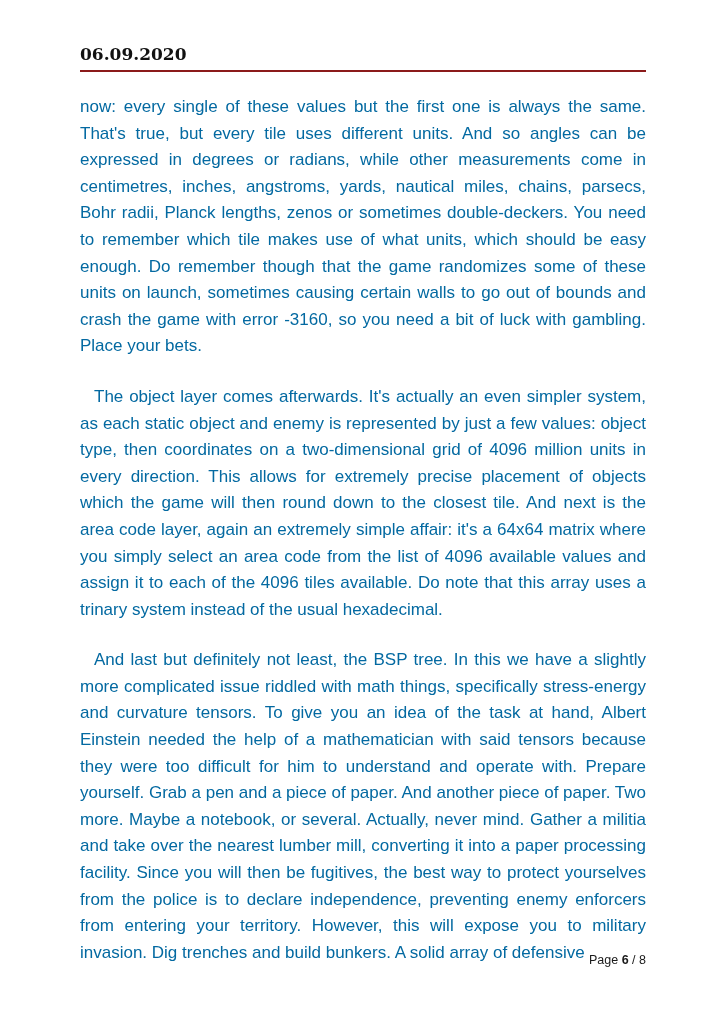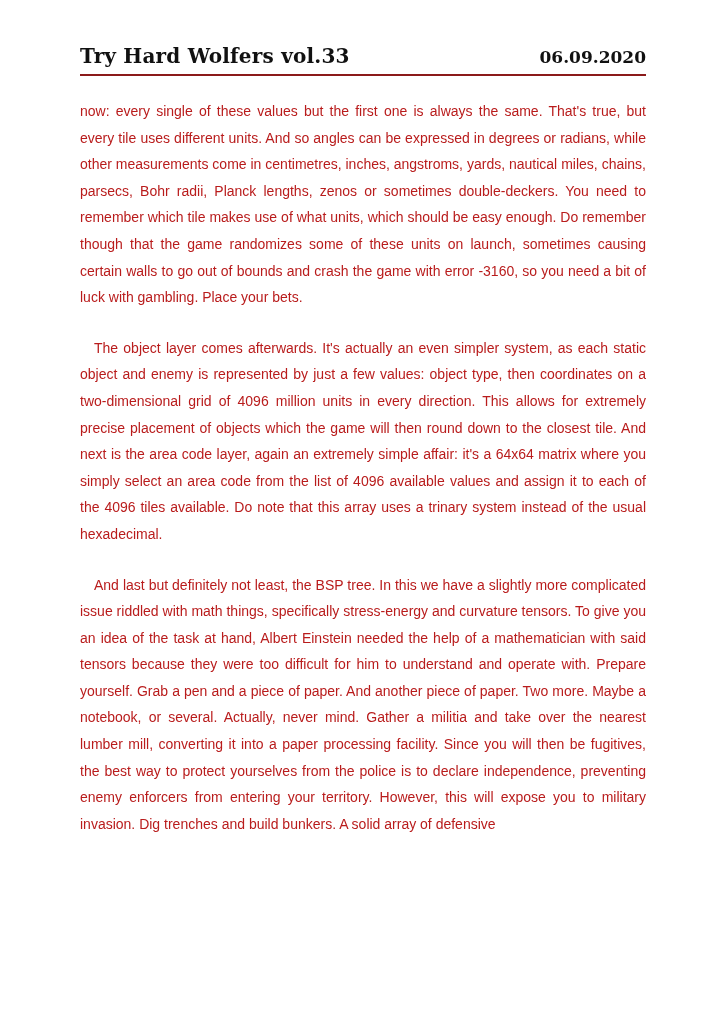--- a/index.html
+++ b/index.html
@@ -44,25 +44,25 @@
     font-weight: bold;
     font-size: 17px;
     color: #111111;
     white-space: nowrap;
   }
   .content {
     margin-top: 22px;
   }
   p.para {
     margin: 0 0 24px 0;
-    font-size: 14px;
+    font-size: 17px;
     line-height: 26.6px;
     text-align: justify;
     text-justify: inter-word;
-    color: #b91c1c;
+    color: #0369a1;
     hyphens: none;
   }
   p.para.indent {
     text-indent: 14px;
   }
   p.para:last-child {
     margin-bottom: 16px;
   }
   .footer {
     position: absolute;
@@ -76,24 +76,29 @@
   .footer .bold {
     font-weight: bold;
   }
 </style>
 </head>
 <body>
 
 <div class="page">
 
   <div class="header">
-    <div class="header-title">Try Hard Wolfers vol.33</div>
     <div class="header-date">06.09.2020</div>
   </div>
 
   <div class="content">
     <p class="para">now: every single of these values but the first one is always the same. That's true, but every tile uses different units. And so angles can be expressed in degrees or radians, while other measurements come in centimetres, inches, angstroms, yards, nautical miles, chains, parsecs, Bohr radii, Planck lengths, zenos or sometimes double-deckers. You need to remember which tile makes use of what units, which should be easy enough. Do remember though that the game randomizes some of these units on launch, sometimes causing certain walls to go out of bounds and crash the game with error -3160, so you need a bit of luck with gambling. Place your bets.</p>
     <p class="para indent">The object layer comes afterwards. It's actually an even simpler system, as each static object and enemy is represented by just a few values: object type, then coordinates on a two-dimensional grid of 4096 million units in every direction. This allows for extremely precise placement of objects which the game will then round down to the closest tile. And next is the area code layer, again an extremely simple affair: it's a 64x64 matrix where you simply select an area code from the list of 4096 available values and assign it to each of the 4096 tiles available. Do note that this array uses a trinary system instead of the usual hexadecimal.</p>
     <p class="para indent">And last but definitely not least, the BSP tree. In this we have a slightly more complicated issue riddled with math things, specifically stress-energy and curvature tensors. To give you an idea of the task at hand, Albert Einstein needed the help of a mathematician with said tensors because they were too difficult for him to understand and operate with. Prepare yourself. Grab a pen and a piece of paper. And another piece of paper. Two more. Maybe a notebook, or several. Actually, never mind. Gather a militia and take over the nearest lumber mill, converting it into a paper processing facility. Since you will then be fugitives, the best way to protect yourselves from the police is to declare independence, preventing enemy enforcers from entering your territory. However, this will expose you to military invasion. Dig trenches and build bunkers. A solid array of defensive</p>
   </div>
 
+  <div class="footer">
+    <span>Page</span>
+    <span class="bold">6</span>
+    <span>/</span>
+    <span>8</span>
+  </div>
 
 </div>
 
 </body></html>

